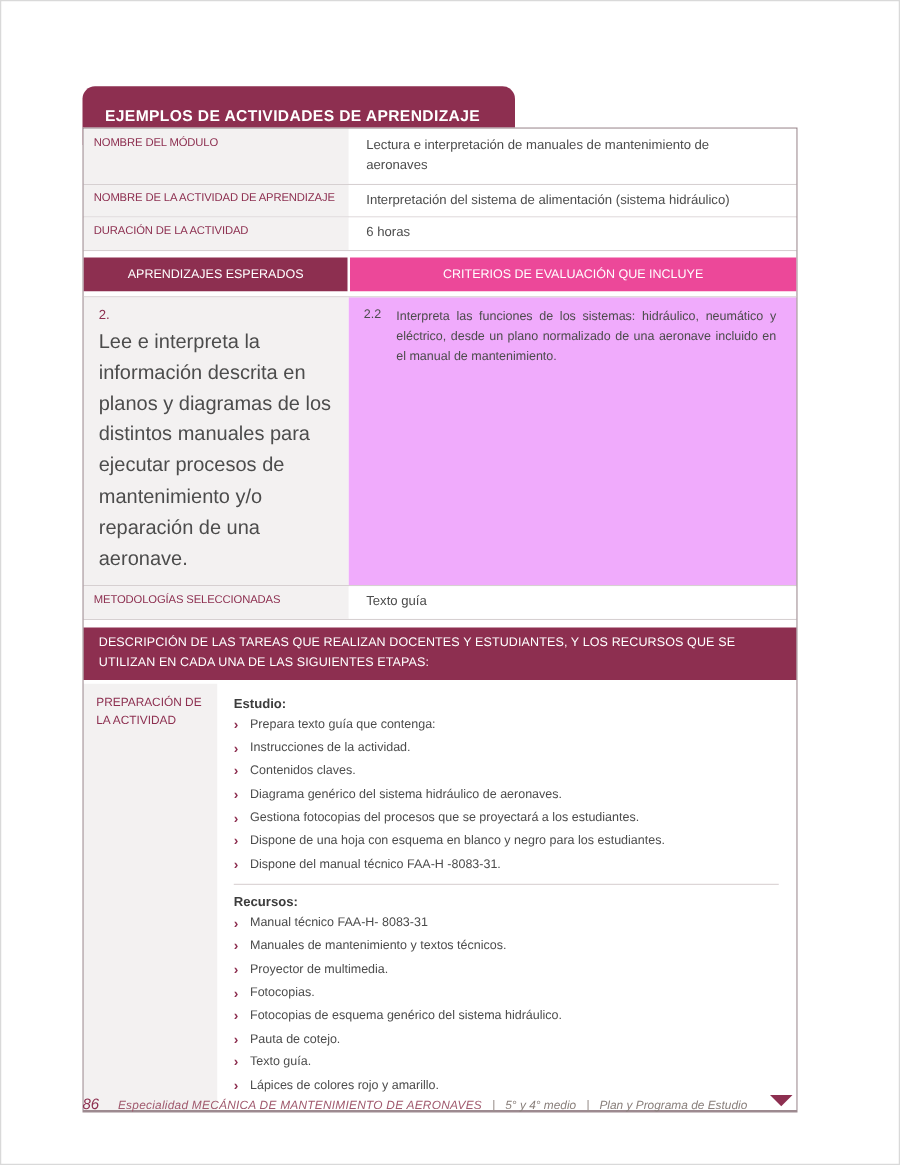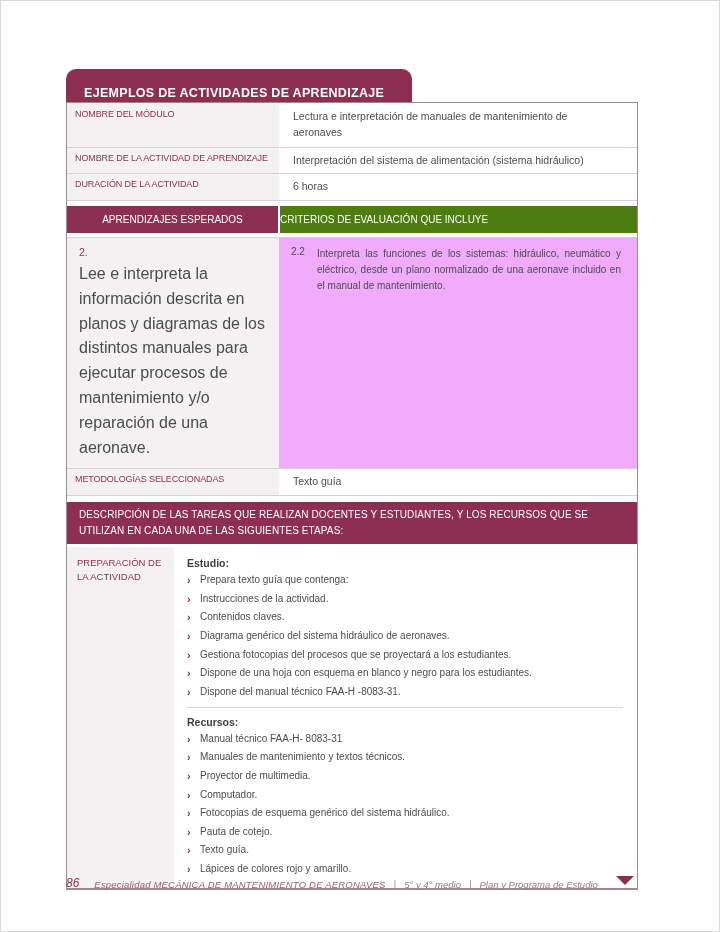--- a/index.html
+++ b/index.html
@@ -47,22 +47,22 @@
   
   .criteria-head {
     display:flex; gap:2px; padding:5px 0 4px 0;
     background:#fff; border-bottom:1px solid #d6d0d1;
   }
   .criteria-head .h-left {
     width:211px; flex:0 0 211px; background:#8d2f50;
     color:#fff; font-size:10px; text-align:center; padding:8px 0;
   }
   .criteria-head .h-right {
-    flex:1; background:#4d7c0f;
-    color:#fff; font-size:10px; padding:8px 0;
+    flex:1; background:#ec4899;
+    color:#fff; font-size:10px; text-align:center; padding:8px 0;
   }
   
   .criteria-row { display:flex; border-bottom:1px solid #d6d0d1; min-height:92px; }
   .criteria-row .c-left {
     width:212px; flex:0 0 212px; background:#f3f1f1;
     padding:8px 10px 8px 12px;
   }
   .criteria-row .c-left .num { color:#8d2f50; font-size:10.5px; display:block; margin-bottom:4px; }
   .criteria-row .c-left .txt { font-size:16px; line-height:1.55; color:#4c4c4c; }
   .criteria-row .c-right { flex:1; background:#f0abfc; padding:8px 16px 8px 12px; display:flex; }
@@ -203,21 +203,21 @@
           <li>
               <span class="bullet">›</span>
               <span>Manuales de mantenimiento y textos técnicos.</span>
             </li>
           <li>
               <span class="bullet">›</span>
               <span>Proyector de multimedia.</span>
             </li>
           <li>
               <span class="bullet">›</span>
-              <span>Computador.</span>
+              <span>Fotocopias.</span>
             </li>
           <li>
               <span class="bullet">›</span>
               <span>Fotocopias de esquema genérico del sistema hidráulico.</span>
             </li>
           <li>
               <span class="bullet">›</span>
               <span>Pauta de cotejo.</span>
             </li>
           <li>

